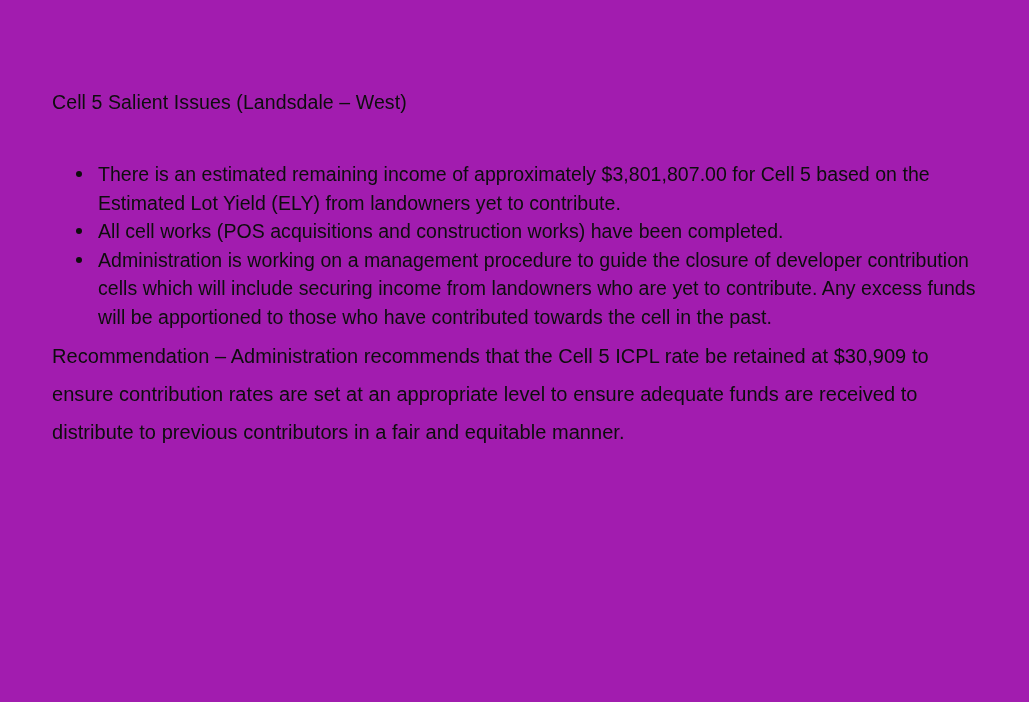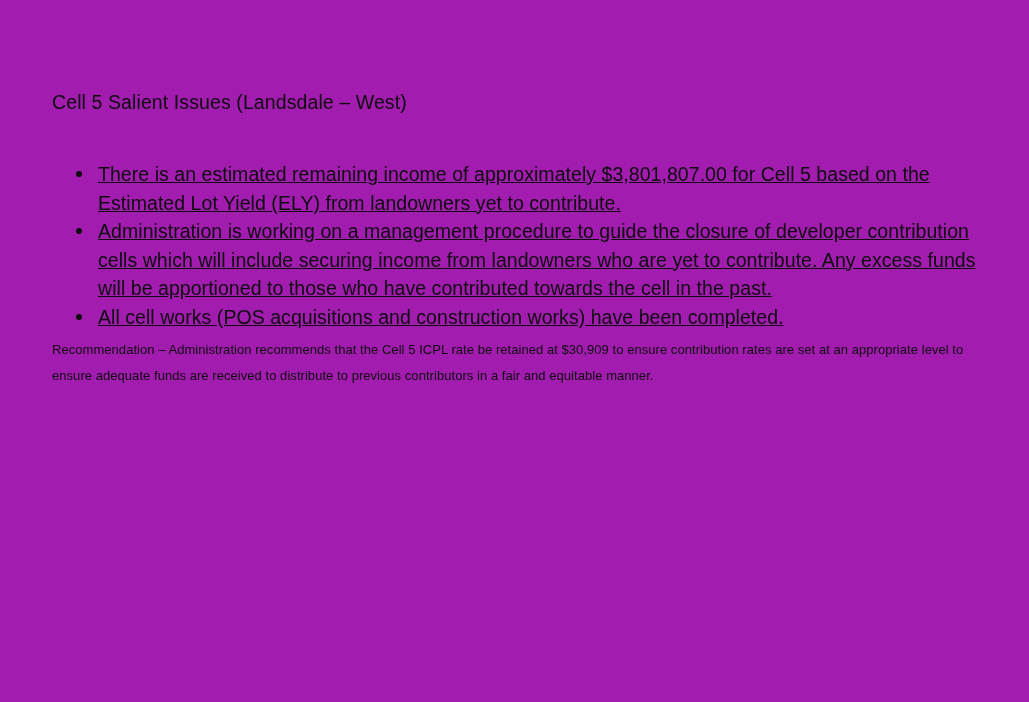--- a/index.html
+++ b/index.html
@@ -41,58 +41,57 @@
     padding: 0;
   }
   ul.bullet-list li {
     position: relative;
     padding-left: 46px;
     font-size: 19.5px;
     line-height: 28.5px;
     margin: 0 0 0 0;
     color: #0d0d0d;
     letter-spacing: 0.05px;
-    text-decoration: underline;
   }
   ul.bullet-list li .bullet-dot {
     position: absolute;
     left: 24px;
     top: 11px;
     width: 6px;
     height: 6px;
     background: #0d0d0d;
     border-radius: 50%;
   }
   .para {
-    font-size: 13px;
-    line-height: 26px;
+    font-size: 20px;
+    line-height: 38px;
     color: #0d0d0d;
     margin: 0;
     letter-spacing: 0.05px;
   }
 </style>
 </head>
 <body>
 
 <div class="page">
   <div class="content">
 
     <h1 class="doc-heading">Cell 5 Salient Issues (Landsdale – West)</h1>
 
     <ul class="bullet-list">
       <li>
         <span class="bullet-dot"></span>
         <span>There is an estimated remaining income of approximately $3,801,807.00 for Cell 5 based on the Estimated Lot Yield (ELY) from landowners yet to contribute.</span>
       </li>
       <li>
         <span class="bullet-dot"></span>
-        <span>Administration is working on a management procedure to guide the closure of developer contribution cells which will include securing income from landowners who are yet to contribute. Any excess funds will be apportioned to those who have contributed towards the cell in the past.</span>
+        <span>All cell works (POS acquisitions and construction works) have been completed.</span>
       </li>
       <li>
         <span class="bullet-dot"></span>
-        <span>All cell works (POS acquisitions and construction works) have been completed.</span>
+        <span>Administration is working on a management procedure to guide the closure of developer contribution cells which will include securing income from landowners who are yet to contribute. Any excess funds will be apportioned to those who have contributed towards the cell in the past.</span>
       </li>
     </ul>
 
     <p class="para">Recommendation – Administration recommends that the Cell 5 ICPL rate be retained at $30,909 to ensure contribution rates are set at an appropriate level to ensure adequate funds are received to distribute to previous contributors in a fair and equitable manner.</p>
 
   </div>
 </div>
 
 </body></html>

